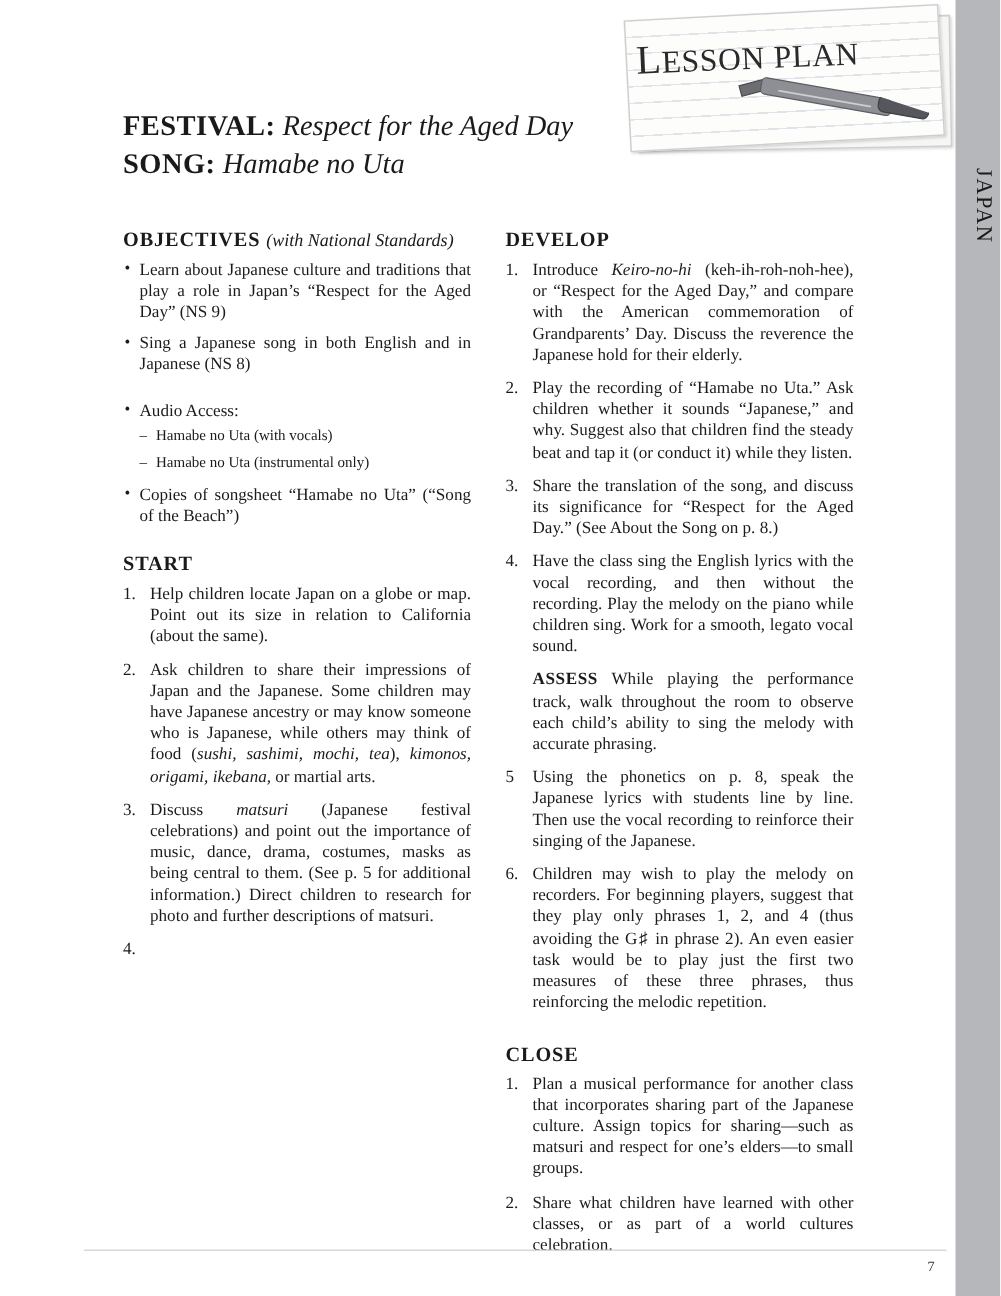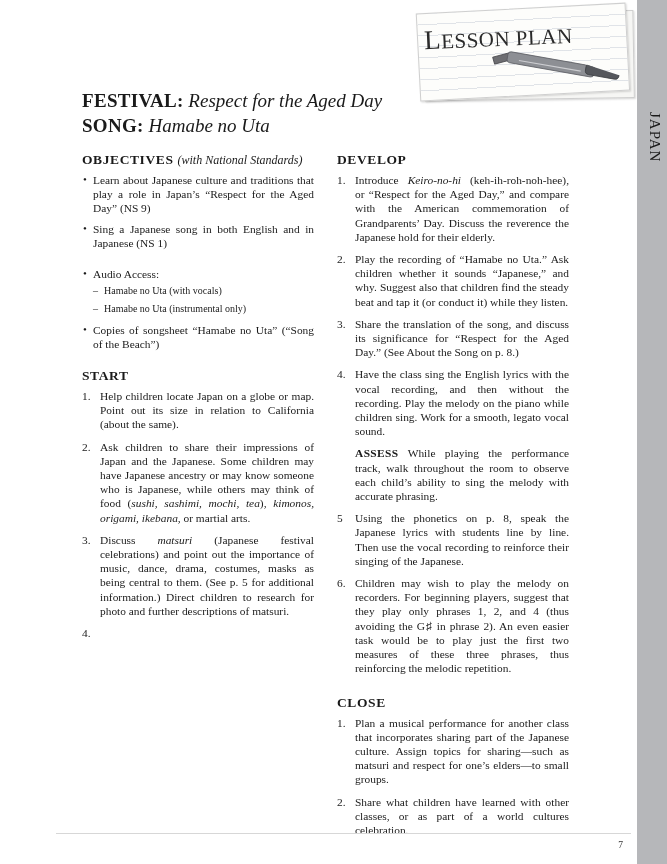--- a/index.html
+++ b/index.html
@@ -98,21 +98,21 @@
     top: 56px;
     width: 150px;
     height: 40px;
     transform: rotate(18deg);
   }
 
   
   .doc-head {
     position: absolute;
     left: 82px;
-    top: 88px;
+    top: 72px;
     width: 420px;
   }
   .doc-head .line {
     font-size: 19px;
     line-height: 25px;
     white-space: nowrap;
   }
   .doc-head .lbl {
     font-weight: bold;
     letter-spacing: 0.3px;
@@ -277,21 +277,21 @@
   <div class="columns">
 
     <div class="col col-left">
 
       <h2 class="sec">
         <span>OBJECTIVES</span>
         <span class="std">(with National Standards)</span>
       </h2>
       <ul class="bul" id="objectives-list">
           <li>Learn about Japanese culture and traditions that play a role in Japan’s “Respect for the Aged Day” (NS 9)</li>
-          <li>Sing a Japanese song in both English and in Japanese (NS 1)</li>
+          <li>Sing a Japanese song in both English and in Japanese (NS 8)</li>
         </ul>
 
       <div class="sec-gap"></div>
       <ul class="bul" id="materials-list">
           <li>Audio Access:<ul class="sub">
               <li>Hamabe no Uta (with vocals)</li>
               <li>Hamabe no Uta (instrumental only)</li>
             </ul></li>
           <li>Copies of songsheet “Hamabe no Uta” (“Song of the Beach”)</li>
         </ul>

